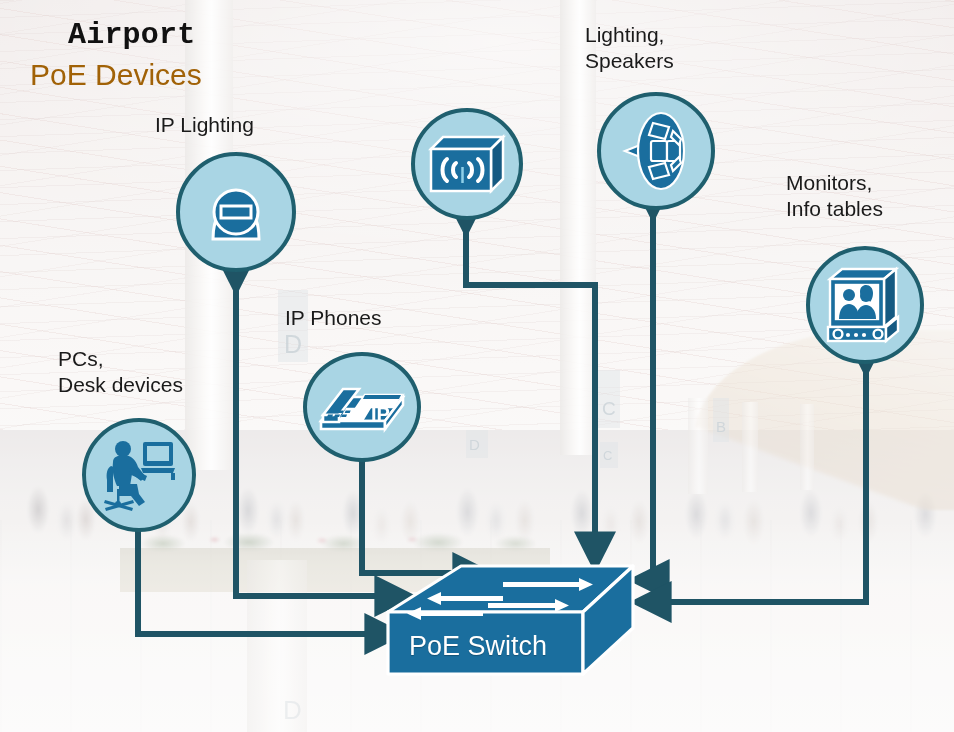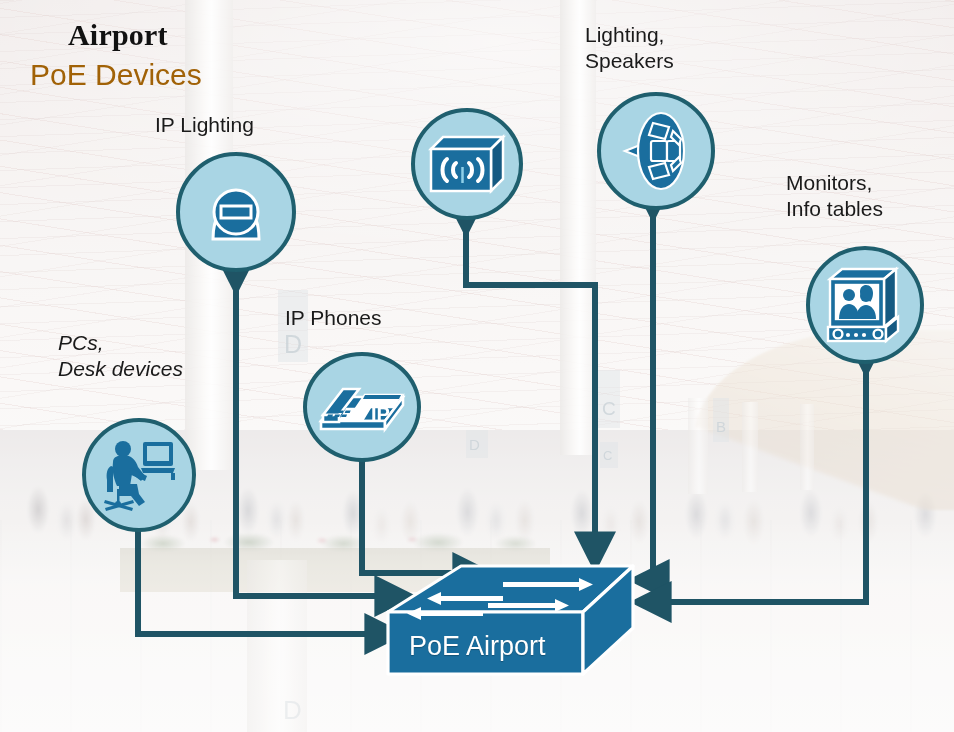--- a/index.html
+++ b/index.html
@@ -139,21 +139,21 @@
   
   .lbl{
     position:absolute;color:#1a1a1a;
     font-family:"Liberation Sans",sans-serif;
     font-size:21px;line-height:26px;text-align:left;
     white-space:pre-line;
   }
   #title-airport{
     position:absolute;left:68px;top:18px;
     font-size:30px;font-weight:bold;color:#111;
-    font-family:Liberation Serif, serif;letter-spacing:.2px;
+    font-family:Liberation Mono, monospace;letter-spacing:.2px;
   }
   #title-poe{
     position:absolute;left:30px;top:58px;
     font-size:30px;font-weight:normal;color:#a16207;
     font-family:"Liberation Sans",sans-serif;
   }
 
   
   #switch{position:absolute;left:383px;top:548px;width:270px;height:140px;}
   #switch-label{
@@ -345,21 +345,21 @@
           <rect x="45" y="35.5" width="5" height="2.4" transform="skewX(-22)"></rect>
           <rect x="29" y="39.5" width="5" height="2.4" transform="skewX(-22)"></rect>
           <rect x="36" y="39.5" width="5" height="2.4" transform="skewX(-22)"></rect>
           <rect x="43" y="39.5" width="5" height="2.4" transform="skewX(-22)"></rect>
         </g>
         <text x="56" y="46" font-family="'Liberation Sans',sans-serif" font-size="20" font-weight="bold" fill="#ffffff">IP</text>
       </svg>
     </span>
   </div>
 
-  <div class="lbl" style="left:58px;top:330px;width:165px;font-style:italic;">PCs,
+  <div class="lbl" style="left:58px;top:346px;width:165px;">PCs,
 Desk devices</div>
   <div class="node" style="left:82px;top:418px;width:114px;height:114px;">
     <span>
       <svg width="84" height="82" viewBox="0 0 84 82">
         <g fill="#1a6e9e">
 
           <rect x="46" y="8" width="30" height="24" rx="2"></rect>
           <rect x="50" y="12" width="22" height="15" fill="#a9d5e4"></rect>
           <path d="M44,34 L78,34 L76,39 L46,39 Z"></path>
           <rect x="74" y="39" width="4" height="7"></rect>
@@ -394,20 +394,20 @@
       </g>
 
       <g fill="#ffffff">
         <path d="M120,34 L196,34 L196,30 L210,36.5 L196,43 L196,39 L120,39 Z"></path>
         <path d="M120,48 L58,48 L58,44 L44,50.5 L58,57 L58,53 L120,53 Z"></path>
         <path d="M105,55 L172,55 L172,51 L186,57.5 L172,64 L172,60 L105,60 Z"></path>
         <path d="M100,41 L38,41 L38,37 L24,43.5 L38,50 L38,46 L100,46 Z" transform="translate(0,22)"></path>
       </g>
     </svg>
     <div id="switch-label">
-      <span>PoE Airport</span>
+      <span>PoE Switch</span>
     </div>
   </div>
 
   <div id="title-airport">Airport</div>
   <div id="title-poe">PoE Devices</div>
 
 </div>
 
 </body></html>

